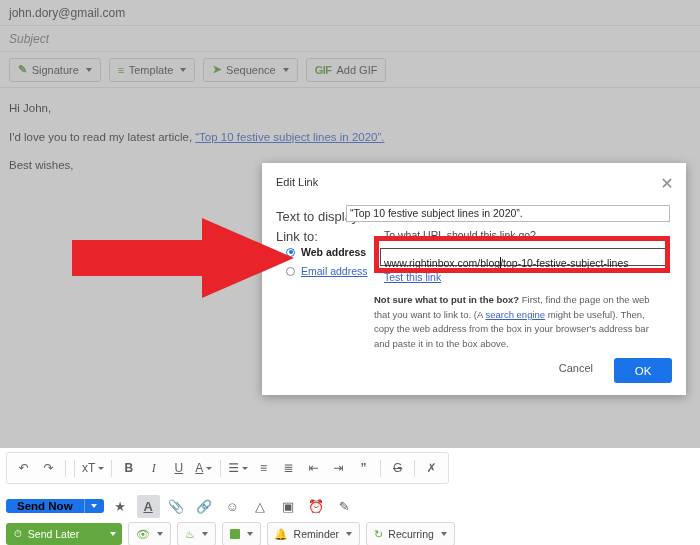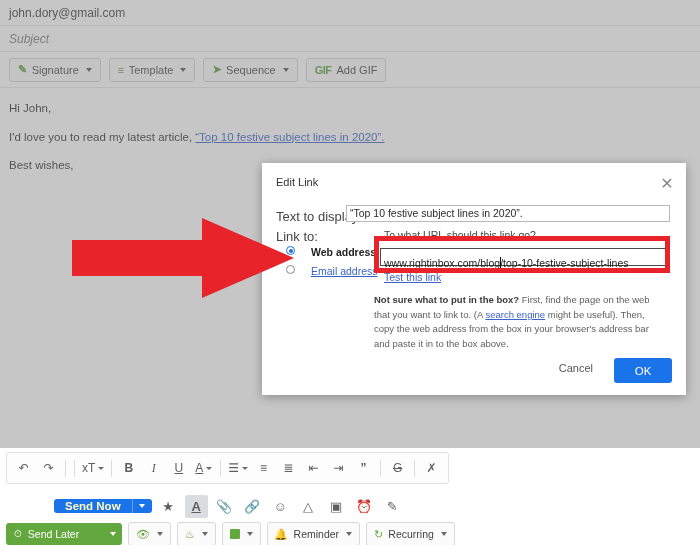--- a/index.html
+++ b/index.html
@@ -85,21 +85,21 @@
   }
   .fontsel { font-size: 11px; color: #484848; padding: 0 4px; }
 
   
   #send-row {
     position: absolute; left: 6px; top: 493px; height: 26px;
     display: flex; align-items: center; gap: 2px; z-index: 60;
   }
   #send-now {
     display: flex; align-items: center; height: 14px;
-    background: #1a73e8; color: #fef9c3; border-radius: 3px; overflow: hidden; margin-left: 48px;
+    background: #1a73e8; color: #000000; border-radius: 3px; overflow: hidden;
   }
   #send-now .lbl { padding: 0 11px; font-size: 11.5px; font-weight: bold; }
   #send-now .div { width: 1px; height: 26px; background: rgba(255,255,255,0.35); }
   #send-now .dd {
     width: 19px; height: 26px; display: flex; align-items: center; justify-content: center;
   }
   #send-now .dd i {
     width: 0; height: 0;
     border-left: 3.5px solid transparent; border-right: 3.5px solid transparent;
     border-top: 4px solid #fff; display: block;
@@ -163,21 +163,21 @@
     position: absolute; font-size: 13px; color: #444;
   }
   #lbl-text { left: 14px; top: 46px; }
   #lbl-linkto { left: 14px; top: 66px; }
   #text-display {
     position: absolute; left: 84px; top: 42px; width: 324px; height: 17px;
     border: 1px solid #b9b9b9; background: #fff; box-sizing: border-box;
     font-size: 10.5px; color: #2b2b2b; padding: 0 3px; line-height: 15px;
   }
   .radio-row {
-    position: absolute; display: flex; gap: 16px;
+    position: absolute; display: flex; align-items: center; gap: 6px;
     font-size: 10.5px;
   }
   #radio-web { left: 24px; top: 83px; color: #222; font-weight: bold; }
   #radio-email { left: 24px; top: 102px; }
   .rb {
     width: 9px; height: 9px; border-radius: 50%;
     border: 1px solid #8a8a8a; background: #fff; box-sizing: border-box;
     position: relative;
   }
   .rb.on { border-color: #1a73e8; }

